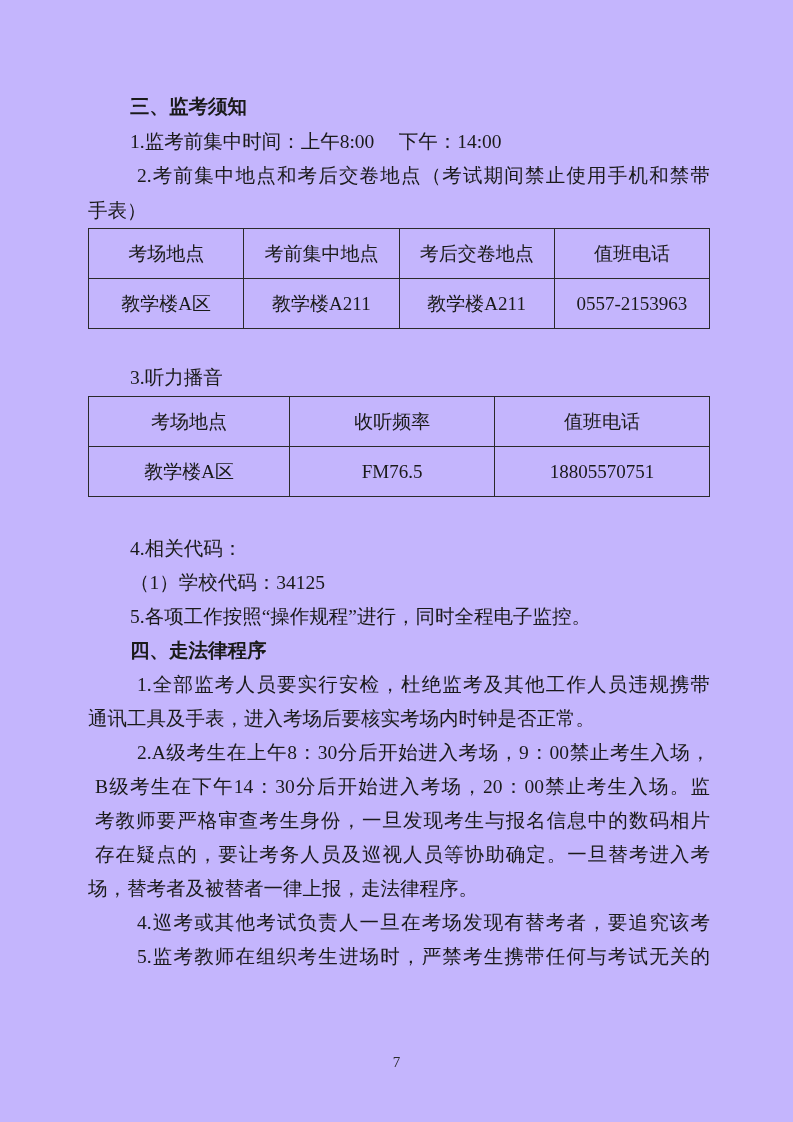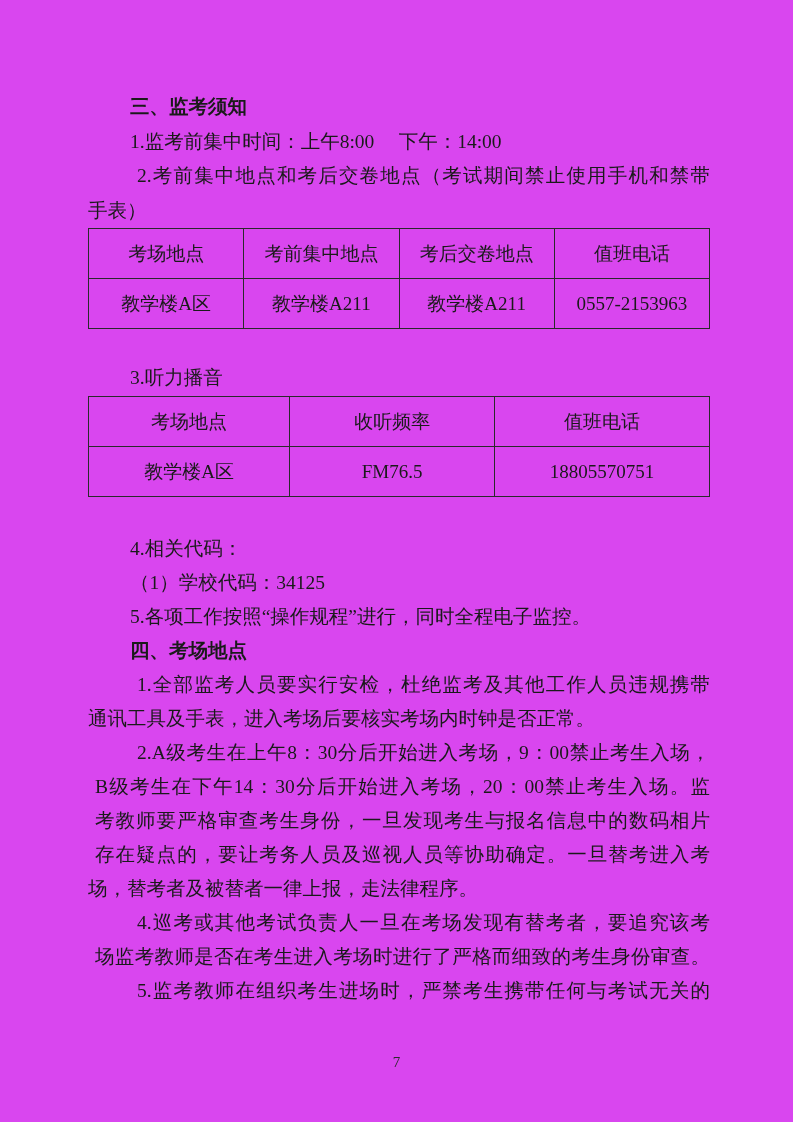--- a/index.html
+++ b/index.html
@@ -1,21 +1,21 @@
 <!DOCTYPE html>
 <html><head>
 <meta charset="utf-8">
 <style>
   html, body { margin: 0; padding: 0; background: #e8e8e8; }
   .page {
     position: relative;
     width: 793px;
     height: 1122px;
     margin: 0 auto;
-    background: #d946ef;
+    background: #c4b5fd;
     font-family: "Liberation Serif", "DejaVu Serif", serif;
     color: #1a1a1a;
     overflow: hidden;
   }
   .content {
     position: absolute;
     left: 88px;
     top: 90px;
     width: 622px;
   }
@@ -123,30 +123,29 @@
       </tbody>
     </table>
 
     <div class="gap-b"></div>
 
     <div class="post">
       <div class="ln indent">4.相关代码：</div>
       <div class="ln indent">（1）学校代码：34125</div>
       <div class="ln indent">5.各项工作按照“操作规程”进行，同时全程电子监控。</div>
 
-      <div class="ln heading indent">四、考场地点</div>
+      <div class="ln heading indent">四、走法律程序</div>
 
       <div class="ln indent fill">1.全部监考人员要实行安检，杜绝监考及其他工作人员违规携带</div>
       <div class="ln">通讯工具及手表，进入考场后要核实考场内时钟是否正常。</div>
       <div class="ln indent fill">2.A级考生在上午8：30分后开始进入考场，9：00禁止考生入场，</div>
       <div class="ln fill">B级考生在下午14：30分后开始进入考场，20：00禁止考生入场。监</div>
       <div class="ln fill">考教师要严格审查考生身份，一旦发现考生与报名信息中的数码相片</div>
       <div class="ln fill">存在疑点的，要让考务人员及巡视人员等协助确定。一旦替考进入考</div>
       <div class="ln">场，替考者及被替者一律上报，走法律程序。</div>
       <div class="ln indent fill">4.巡考或其他考试负责人一旦在考场发现有替考者，要追究该考</div>
-      <div class="ln fill">场监考教师是否在考生进入考场时进行了严格而细致的考生身份审查。</div>
       <div class="ln indent fill">5.监考教师在组织考生进场时，严禁考生携带任何与考试无关的</div>
     </div>
 
   </div>
 
   <div class="page-number">7</div>
 </div>
 
 </body></html>

